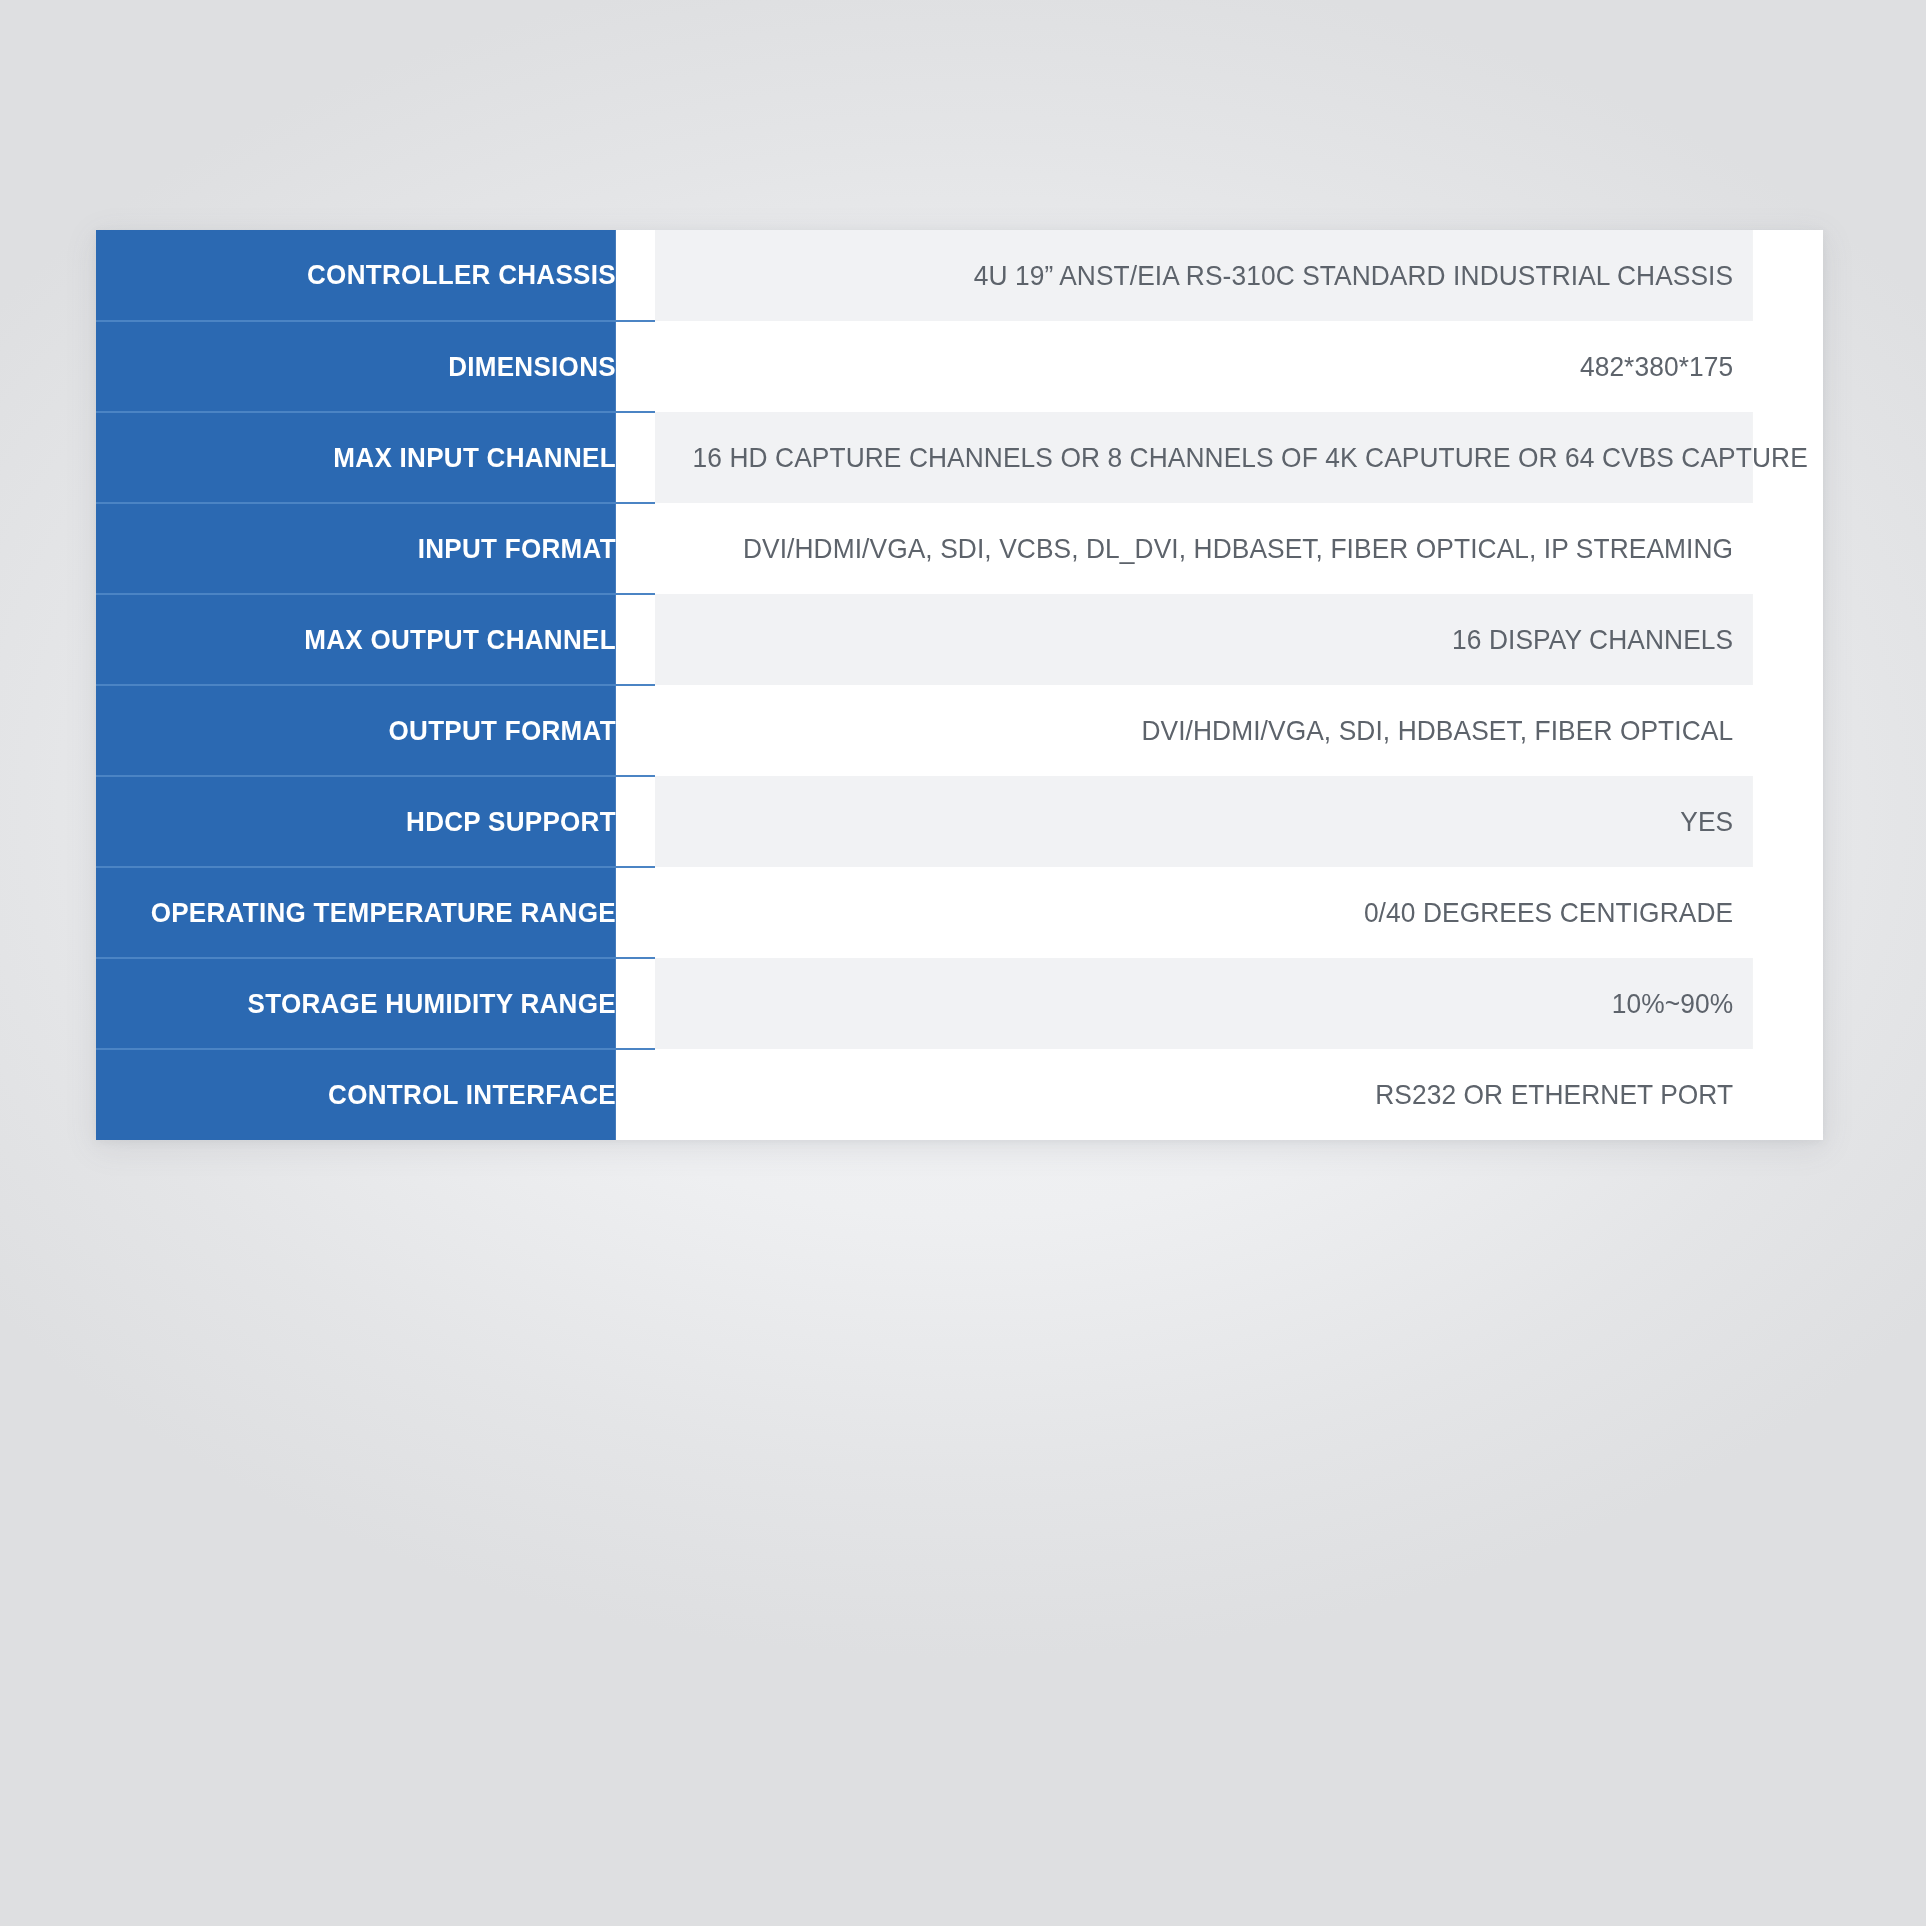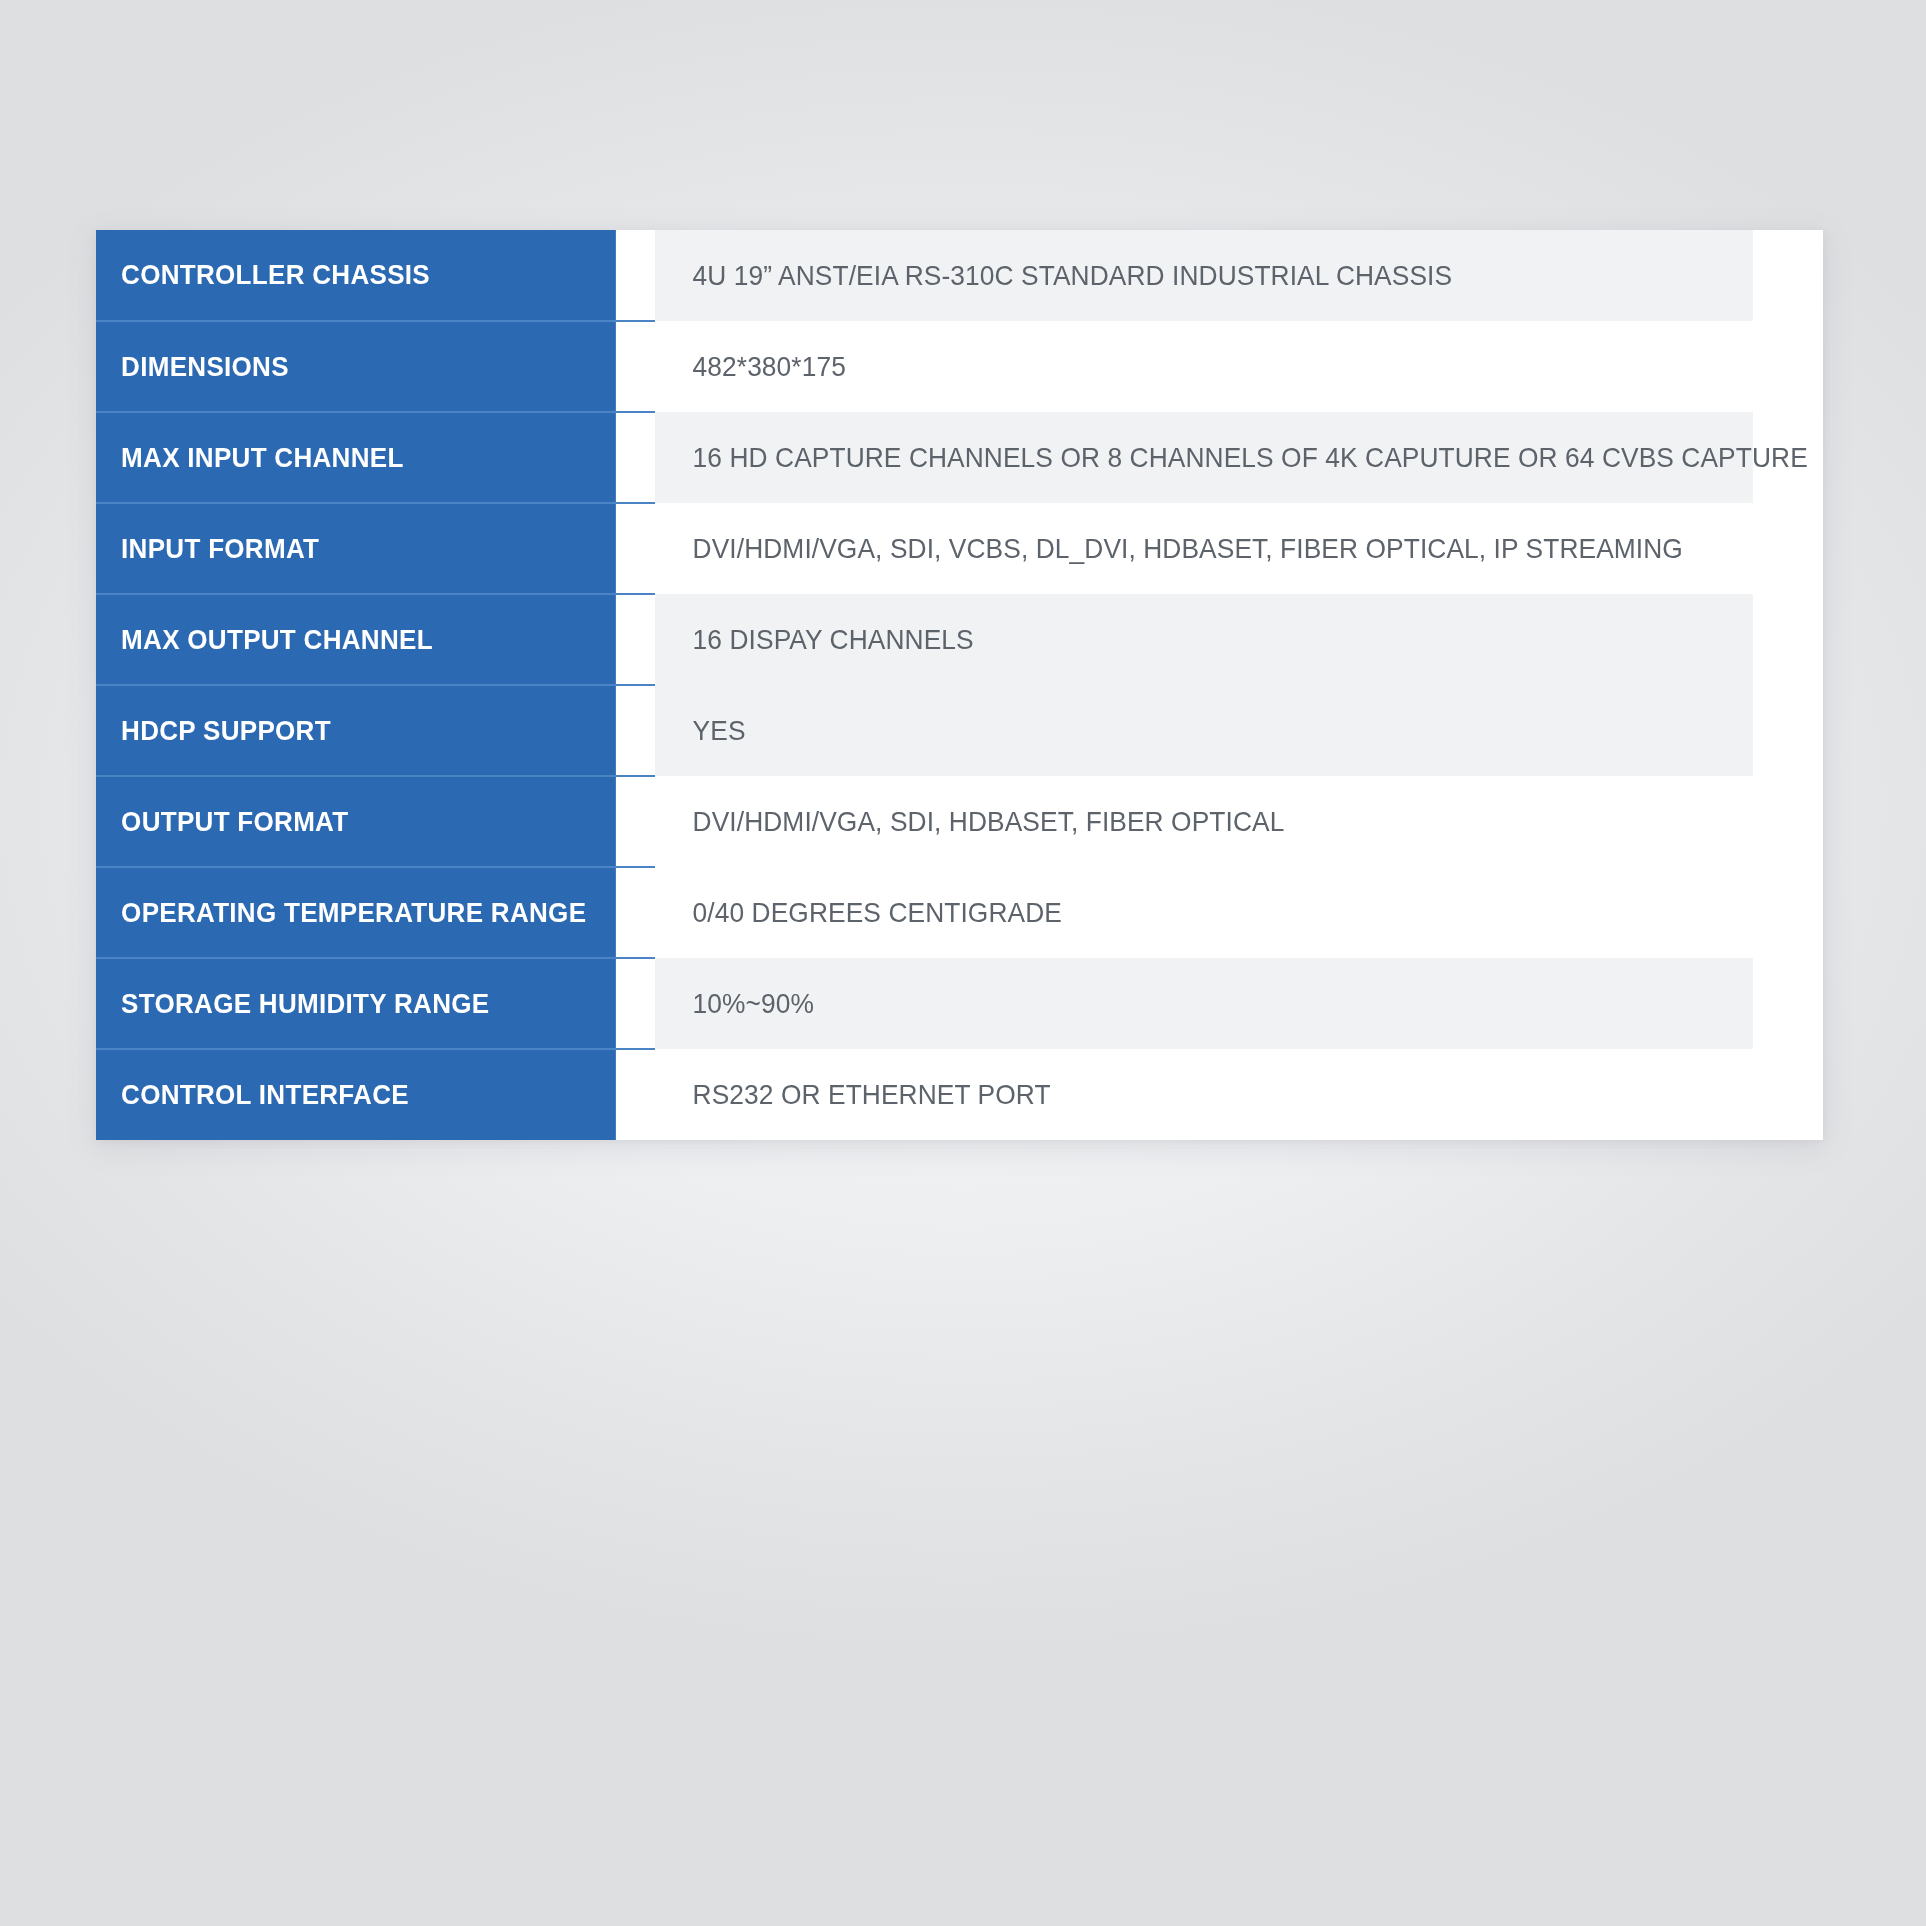--- a/index.html
+++ b/index.html
@@ -19,20 +19,21 @@
 
   
   #spec-table-wrapper {
     position: absolute;
     left: 96px;
     top: 230px;
     width: 1727px;
     box-shadow: 0 7px 30px rgba(90, 95, 105, 0.13),
                 0 2.1px 8.5px rgba(90, 95, 105, 0.07);
     background: #ffffff;
+    text-align: right;
   }
 
   table.spec-table {
     width: 100%;
     border-collapse: collapse;
     table-layout: fixed;
   }
 
   table.spec-table tr { height: 91px; }
 
@@ -92,26 +93,26 @@
         </tr>
         <tr>
           <td class="spec-label">INPUT FORMAT</td>
           <td class="spec-value">DVI/HDMI/VGA, SDI, VCBS, DL_DVI, HDBASET, FIBER OPTICAL, IP STREAMING</td>
         </tr>
         <tr>
           <td class="spec-label">MAX OUTPUT CHANNEL</td>
           <td class="spec-value alt">16 DISPAY CHANNELS</td>
         </tr>
         <tr>
+          <td class="spec-label">OUTPUT FORMAT</td>
+          <td class="spec-value">DVI/HDMI/VGA, SDI, HDBASET, FIBER OPTICAL</td>
+        </tr>
+        <tr>
           <td class="spec-label">HDCP SUPPORT</td>
           <td class="spec-value alt">YES</td>
-        </tr>
-        <tr>
-          <td class="spec-label">OUTPUT FORMAT</td>
-          <td class="spec-value">DVI/HDMI/VGA, SDI, HDBASET, FIBER OPTICAL</td>
         </tr>
         <tr>
           <td class="spec-label">OPERATING TEMPERATURE RANGE</td>
           <td class="spec-value">0/40 DEGREES CENTIGRADE</td>
         </tr>
         <tr>
           <td class="spec-label">STORAGE HUMIDITY RANGE</td>
           <td class="spec-value alt">10%~90%</td>
         </tr>
         <tr>

